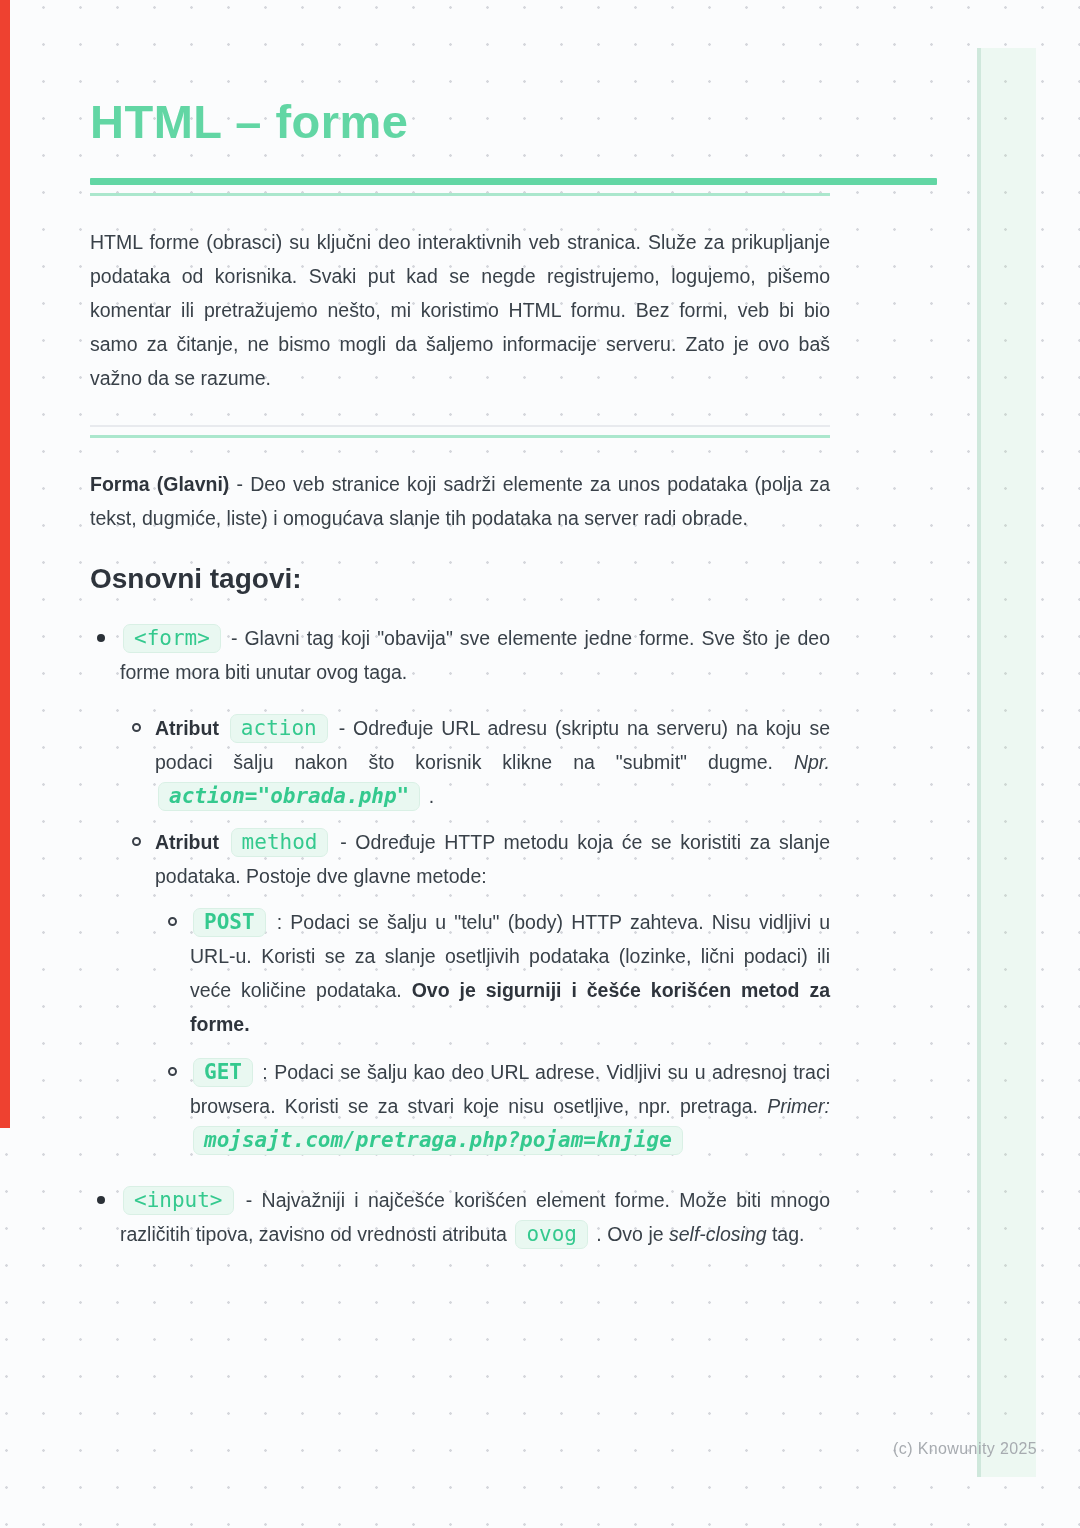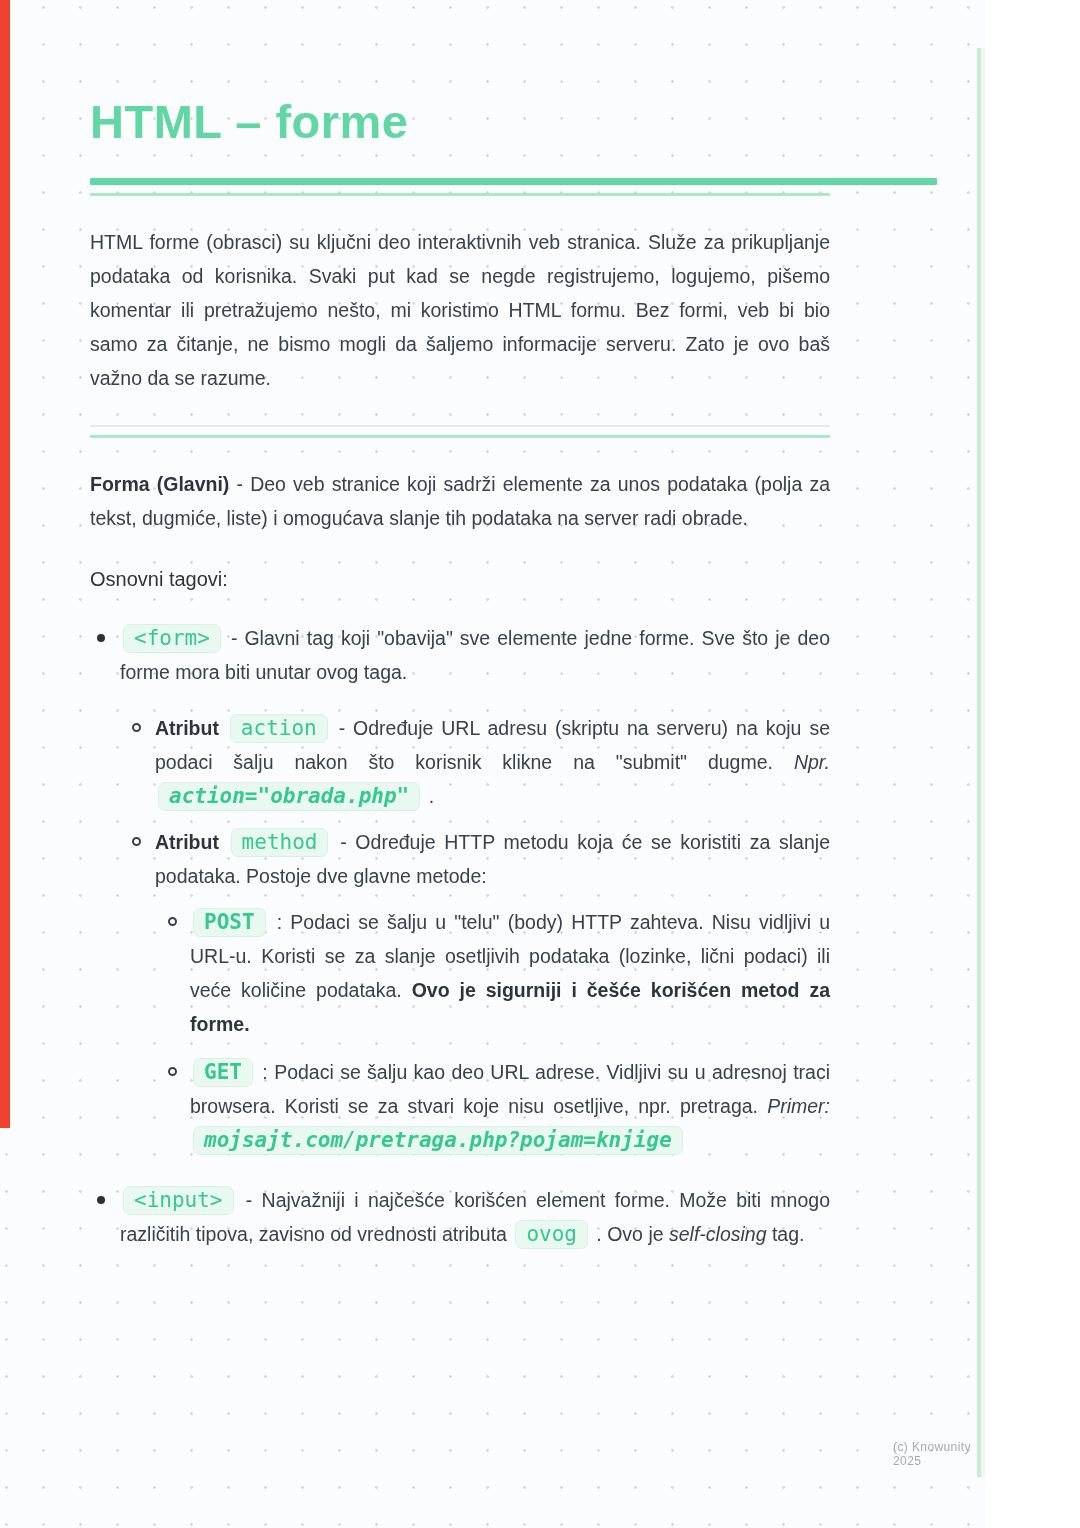--- a/index.html
+++ b/index.html
@@ -1,18 +1,18 @@
 <!DOCTYPE html>
 <html><head>
 <meta charset="utf-8">
 <style>
   html,body{margin:0;padding:0;}
   #page{
     position:relative;
-    width:985px;height:1528px;
+    width:1080px;height:1528px;
     background-color:#fbfcfd;
     background-image:radial-gradient(circle,#d5d7dc 1.2px,rgba(0,0,0,0) 1.5px);
     background-size:37px 37px;
     background-position:25px 26px;
     background-attachment:fixed;
     overflow:hidden;
     font-family:"Liberation Sans",sans-serif;
     color:#394149;
   }
   .left-strip{
@@ -37,21 +37,21 @@
   .title-bar{height:7px;width:847px;background:#62d6a4;margin-top:27px;border-radius:1px;}
   h2.section-title{
     margin:50px 0 0;
     font-size:33px;line-height:40px;font-weight:700;
     color:#62d6a4;letter-spacing:.3px;
   }
   h2.second{margin-top:55px;}
   .h2-underline{height:3px;width:740px;background:#abe7cd;margin-top:8px;}
   p.body-par{margin:29px 0 0;font-size:19.5px;line-height:34px;text-align:justify;}
   hr.soft-divider{border:0;height:2px;background:#e8eaee;margin:30px 0 0;}
-  p.tags-label{margin:30px 0 0;font-size:20px;line-height:28px;font-weight:400;color:#2e343c;}
+  p.tags-label{margin:30px 0 0;font-size:28px;line-height:28px;font-weight:700;color:#2e343c;}
   ul.tag-list{list-style:none;margin:28px 0 0;padding:0;}
   ul.tag-list li{
     position:relative;
     font-size:19.5px;line-height:34px;text-align:justify;
   }
   li.l1{padding-left:30px;}
   li.l2{padding-left:65px;}
   li.l3{padding-left:100px;}
   .m22{margin-top:22px}.m14{margin-top:14px}.m12{margin-top:12px}.m26{margin-top:26px}
   .marker{position:absolute;top:13px;display:block;}
@@ -67,21 +67,21 @@
     font-size:21px;line-height:23px;
     color:#34c98e;background:#e9f8f1;
     border:1px solid #d9f0e5;border-radius:7px;
     padding:2px 10px;margin:0 3px;
     vertical-align:baseline;
   }
   .chip-bold{font-weight:700;}
   .chip-italic{font-weight:700;font-style:italic;}
   .page-footer{
     position:absolute;left:893px;top:1440px;
-    font-size:12px;color:#a7abb0;letter-spacing:.4px;
+    font-size:16px;color:#a7abb0;letter-spacing:.4px;
     z-index:3;
   }
 </style>
 </head>
 <body>
 
 <div id="page">
 
   <div class="left-strip"></div>
   <div class="right-strip"></div>

